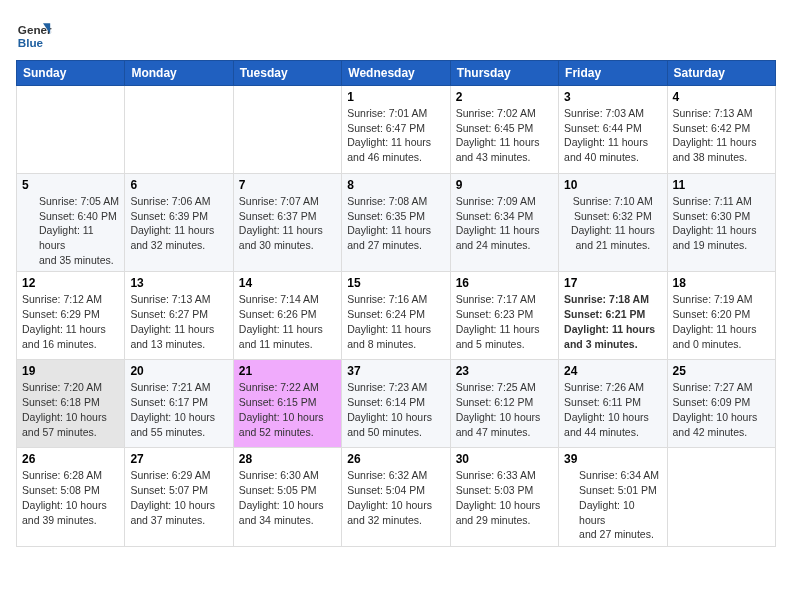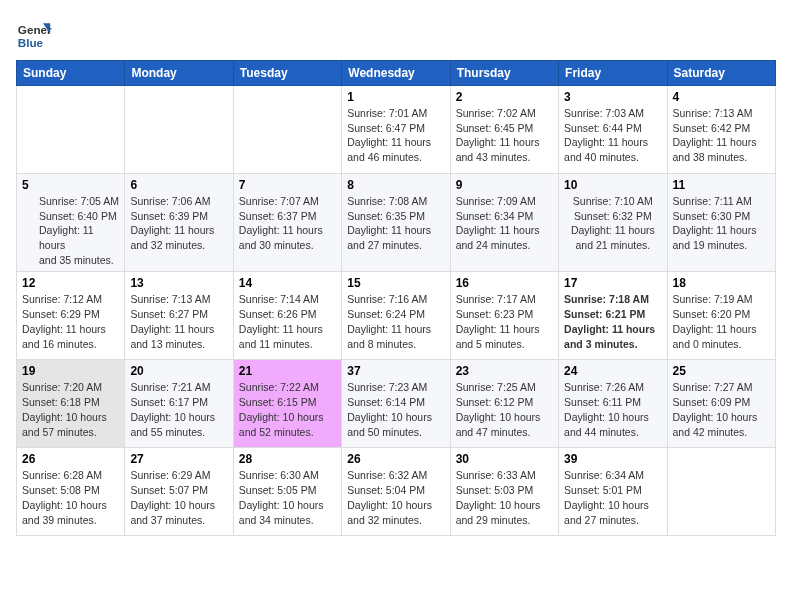--- a/index.html
+++ b/index.html
@@ -325,21 +325,21 @@
         </td>
         <td>
           <div class="day-number">30</div>
           <div class="day-info" style="white-space: pre-line;">Sunrise: 6:33 AM
 Sunset: 5:03 PM
 Daylight: 10 hours
 and 29 minutes.</div>
         </td>
         <td>
           <div class="day-number">39</div>
-          <div class="day-info" style="white-space: pre-line;">Sunrise: 6:34 AM
+          <div class="day-info" style="white-space: pre-line; margin-left: 15px;">Sunrise: 6:34 AM
 Sunset: 5:01 PM
 Daylight: 10 hours
 and 27 minutes.</div>
         </td>
         <td class="empty-cell"></td>
       </tr>
     </tbody>
 </table>
 
 </body></html>

